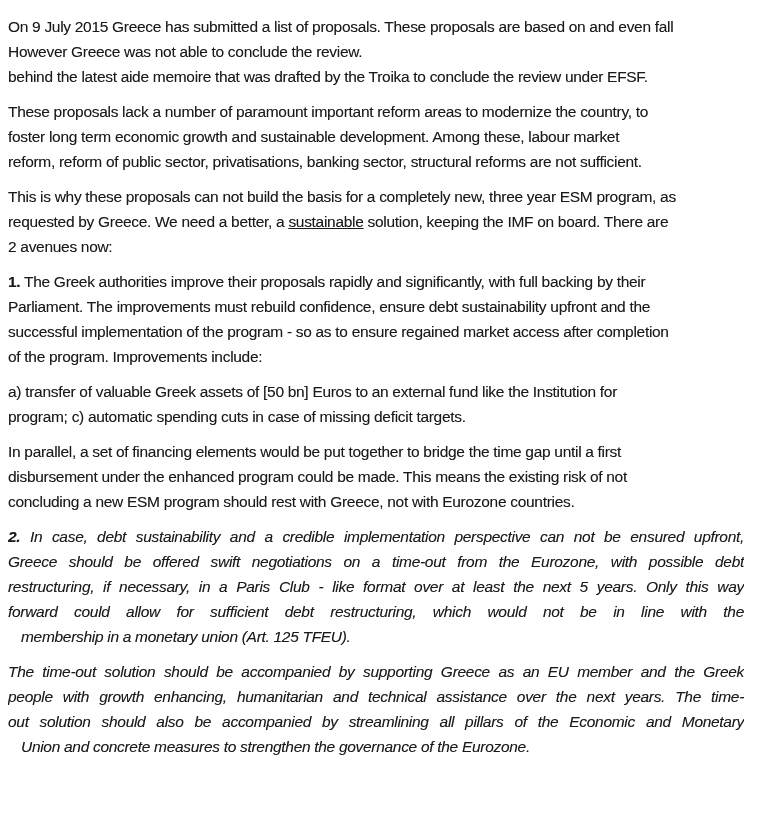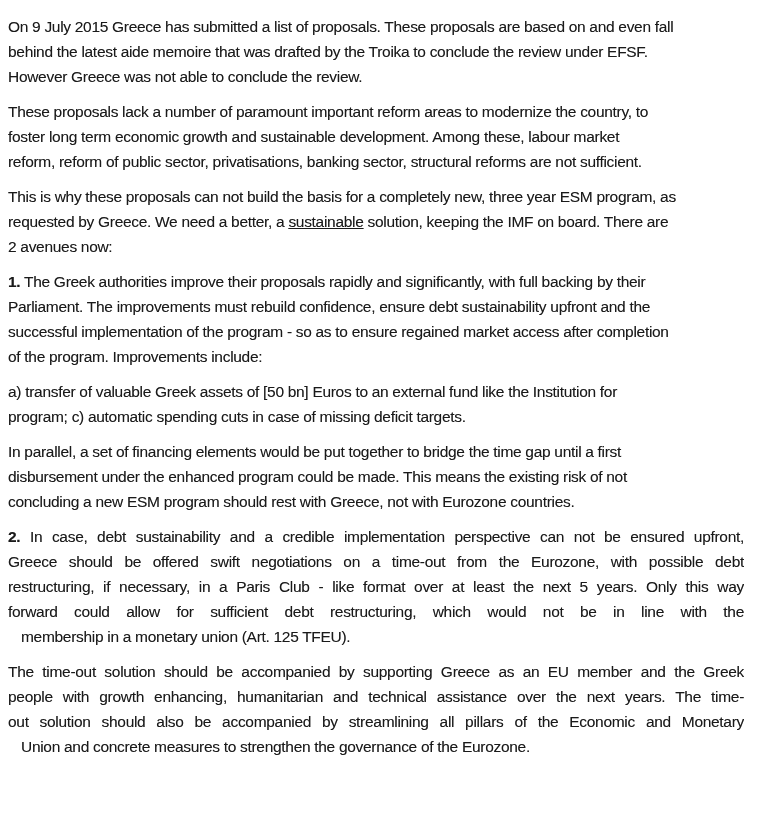--- a/index.html
+++ b/index.html
@@ -26,42 +26,43 @@
   .line {
     line-height: 25px;
     height: 25px;
     white-space: nowrap;
     overflow: hidden;
   }
   .para.justify .line {
     white-space: normal;
     text-align: justify;
     text-align-last: justify;
+    font-style: italic;
   }
   .para.justify .line:last-child {
     text-align-last: left;
     margin-left: 13px;
   }
   .num {
     font-weight: bold;
   }
   .u {
     text-decoration: underline;
     margin-top: 28px;
   }
 </style>
 </head>
 <body>
 
 <div class="doc">
 
   <div class="para">
     <div class="line">On 9 July 2015 Greece has submitted a list of proposals. These proposals are based on and even fall</div>
+    <div class="line">However Greece was not able to conclude the review.</div>
     <div class="line">behind the latest aide memoire that was drafted by the Troika to conclude the review under EFSF.</div>
-    <div class="line">However Greece was not able to conclude the review.</div>
   </div>
 
   <div class="para">
     <div class="line">These proposals lack a number of paramount important reform areas to modernize the country, to</div>
     <div class="line">foster long term economic growth and sustainable development. Among these, labour market</div>
     <div class="line">reform, reform of public sector, privatisations, banking sector, structural reforms are not sufficient.</div>
   </div>
 
   <div class="para">
     <div class="line">This is why these proposals can not build the basis for a completely new, three year ESM program, as</div>

